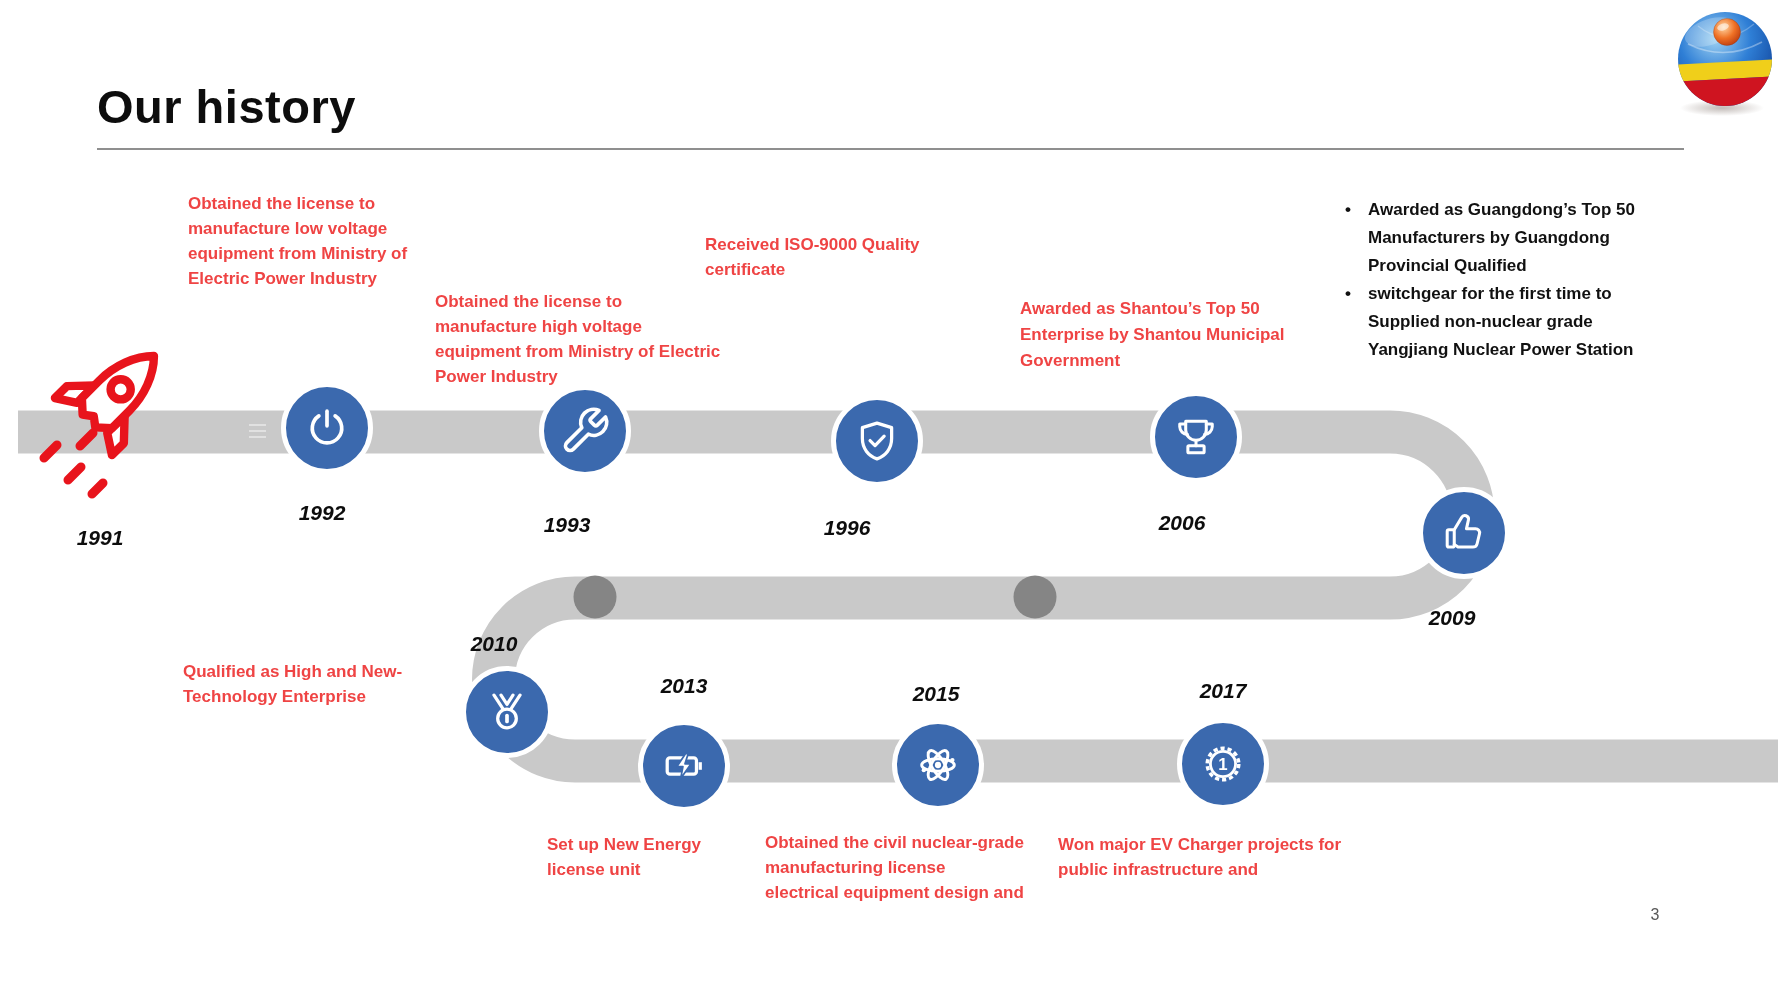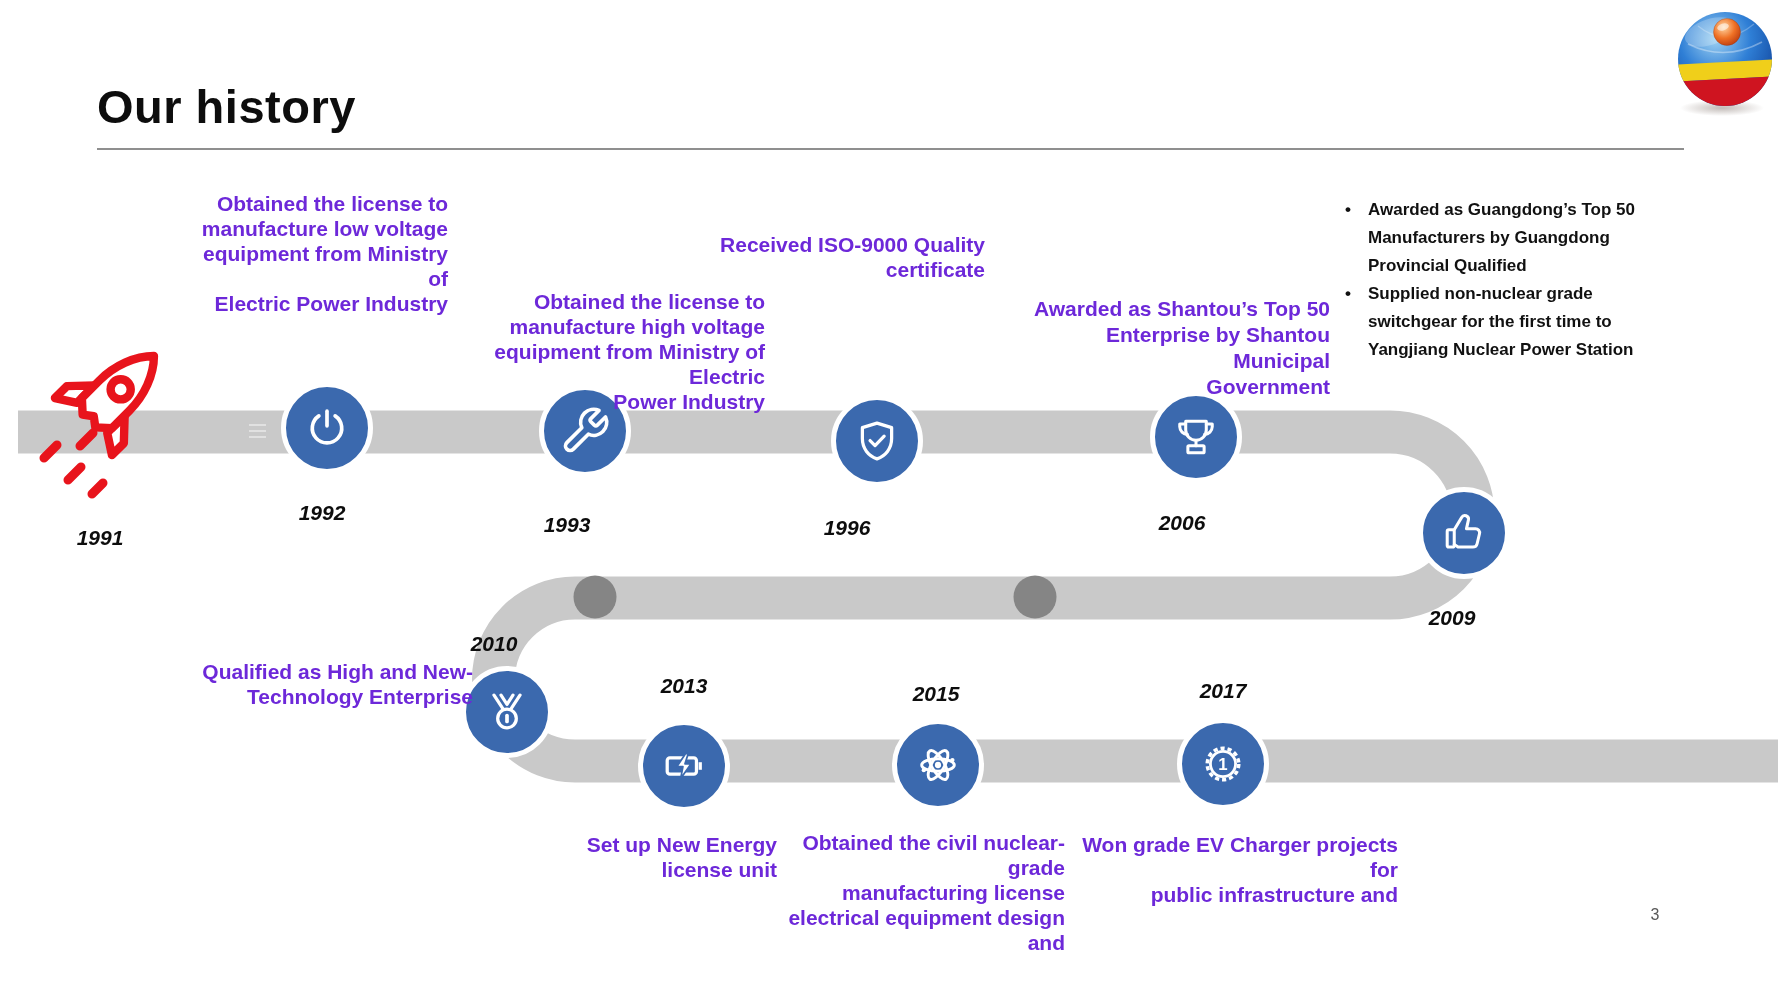--- a/index.html
+++ b/index.html
@@ -17,22 +17,22 @@
     position:absolute;width:82px;height:82px;border-radius:50%;
     background:#3b69ae;border:5px solid #ffffff;box-sizing:content-box;
     display:flex;align-items:center;justify-content:center;
   }
   .node svg{display:block;}
   .year{
     position:absolute;width:130px;text-align:center;
     font-size:21px;font-weight:bold;font-style:italic;color:#0d0d0d;
   }
   .desc{
-    position:absolute;font-size:21px;font-weight:bold;line-height:25px;
-    text-align:right;color:#6d28d9;
+    position:absolute;font-size:17px;font-weight:bold;line-height:25px;
+    text-align:left;color:#ef4444;
   }
   .desc.loose{line-height:26px;}
   .bullets{font-size:17px;font-weight:bold;line-height:28px;text-align:left;}
   .bullet-item{display:flex;align-items:flex-start;}
   .bdot{width:23px;flex:0 0 23px;}
   .pagenum{position:absolute;left:1640px;top:906px;width:30px;text-align:center;
     font-size:16px;color:#595959;}
   .watermark{
     position:absolute;left:249px;top:424px;width:17px;height:14px;opacity:.45;
     background:repeating-linear-gradient(to bottom,#ffffff 0 2px,transparent 2px 6px);
@@ -221,22 +221,22 @@
       <span class="bdot">•</span>
       <span>
         <div>Awarded as Guangdong’s Top 50</div>
         <div>Manufacturers by Guangdong</div>
         <div>Provincial Qualified</div>
       </span>
     </div>
     <div class="bullet-item">
       <span class="bdot">•</span>
       <span>
+        <div>switchgear for the first time to</div>
         <div>Supplied non-nuclear grade</div>
-        <div>switchgear for the first time to</div>
         <div>Yangjiang Nuclear Power Station</div>
       </span>
     </div>
   </div>
 
   <div class="desc" style="left:183px;top:659px;width:290px">
     <div>Qualified as High and New-</div>
     <div>Technology Enterprise</div>
   </div>
 
@@ -245,19 +245,19 @@
     <div>license unit</div>
   </div>
 
   <div class="desc" style="left:765px;top:830px;width:300px">
     <div>Obtained the civil nuclear-grade</div>
     <div>manufacturing license</div>
     <div>electrical equipment design and</div>
   </div>
 
   <div class="desc" style="left:1058px;top:832px;width:340px">
-    <div>Won grade EV Charger projects for</div>
+    <div>Won major EV Charger projects for</div>
     <div>public infrastructure and</div>
   </div>
 
   <div class="pagenum">3</div>
 
 </div>
 
 </body></html>

